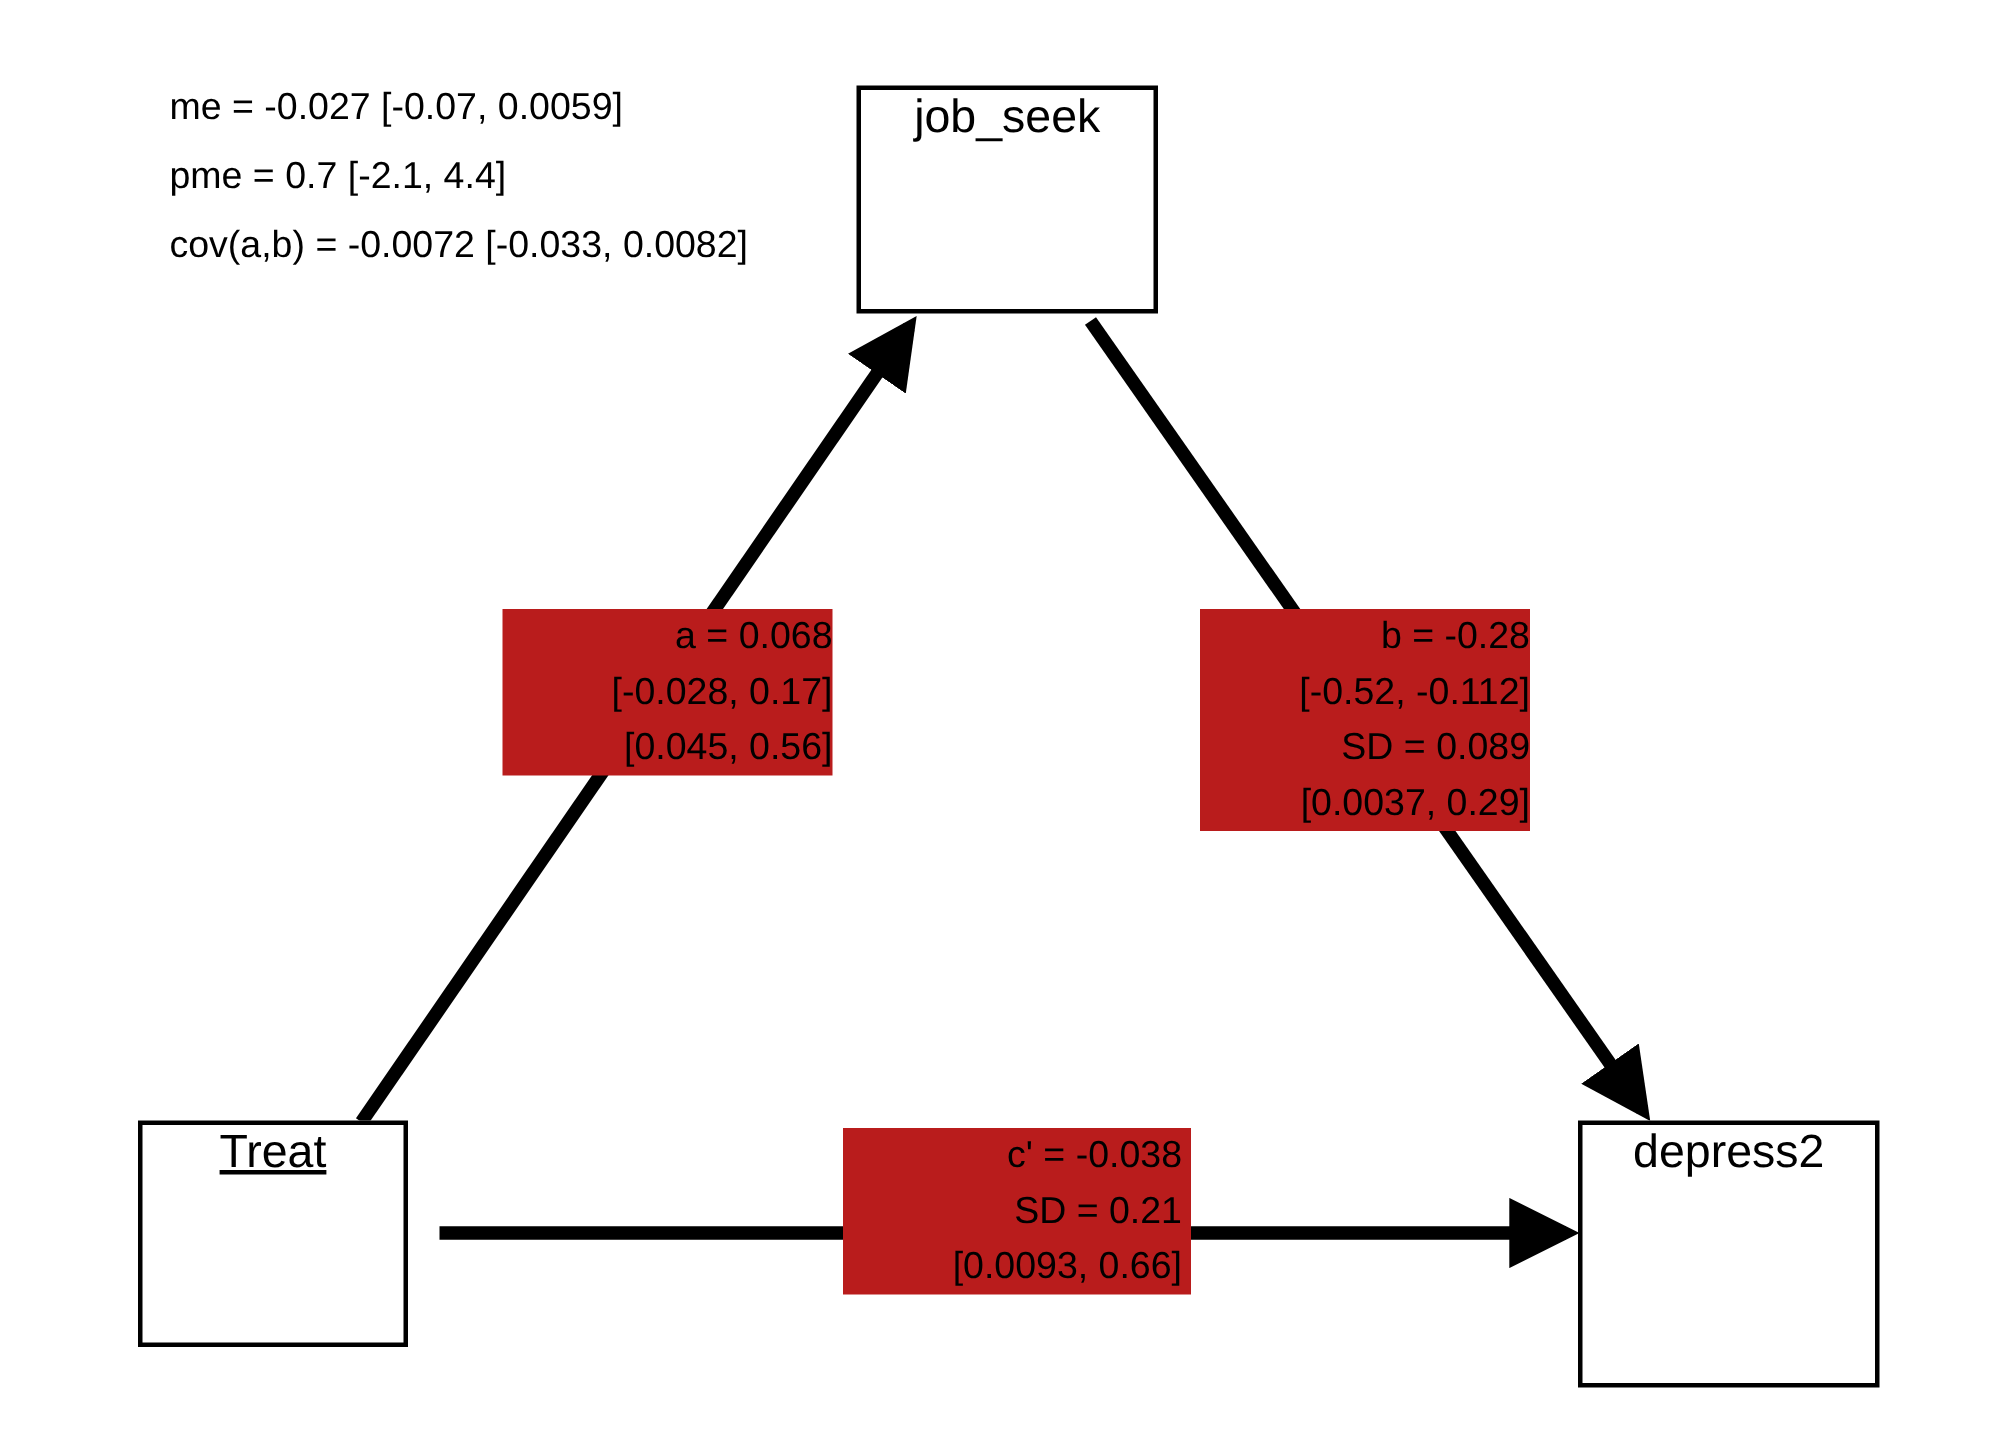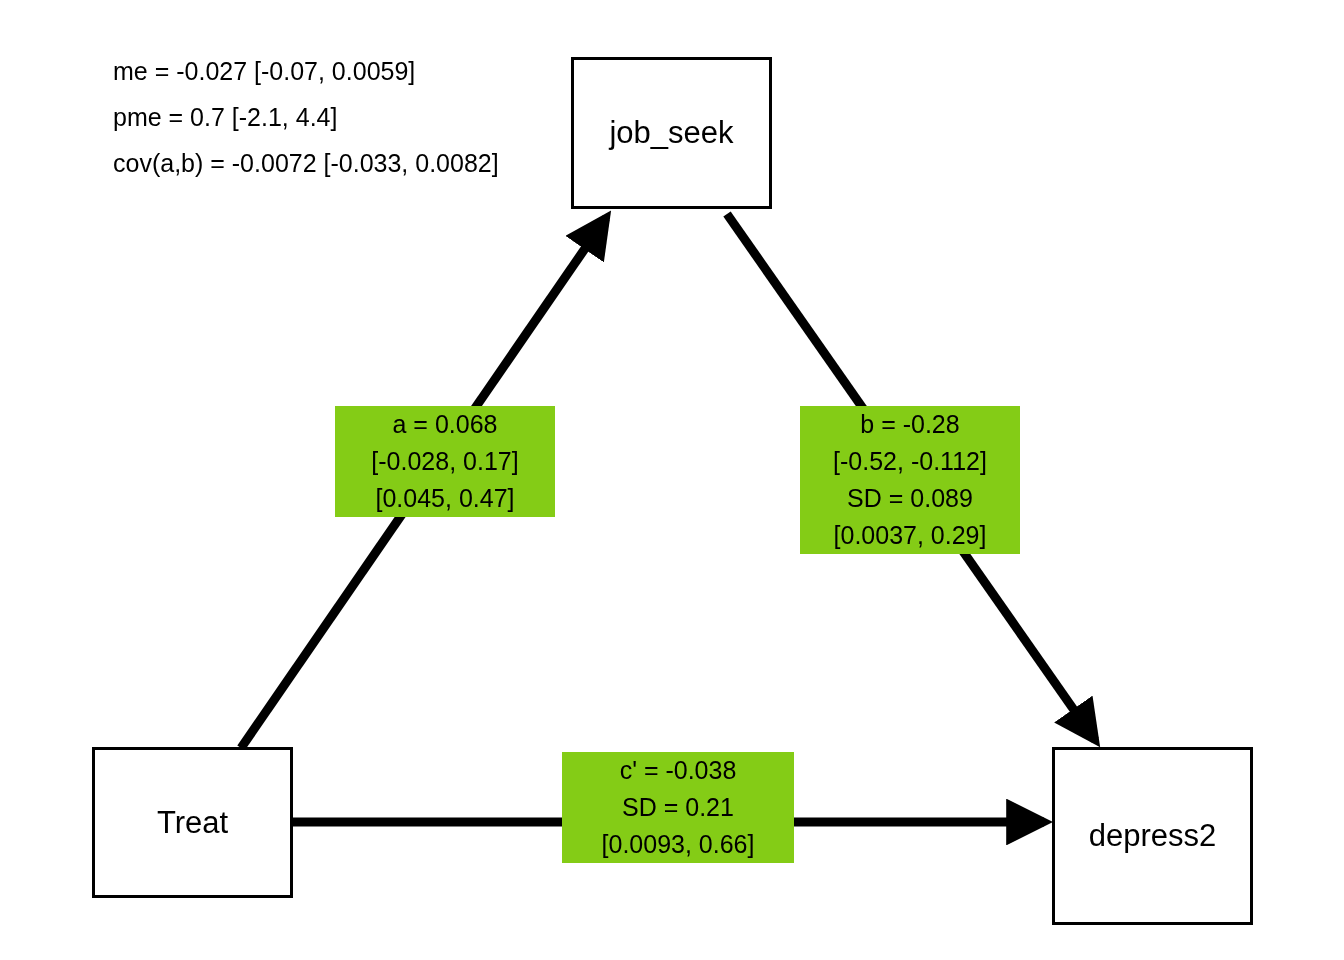--- a/index.html
+++ b/index.html
@@ -32,50 +32,50 @@
     color: #000000;
   }
 
   
   .var-box {
     position: absolute;
     box-sizing: border-box;
     border: 3px solid #000000;
     background: #ffffff;
     display: flex;
-    align-items: center;
+    align-items: flex-start;
     justify-content: center;
     z-index: 5;
   }
   .var-box .var-label {
     font-size: 31px;
     color: #000000;
     white-space: nowrap;
   }
 
   #box-job-seek { left: 571px; top: 57px;  width: 201px; height: 152px; }
-  #box-treat    { left: 92px;  top: 747px; width: 201px; height: 151px; }
+  #box-treat    { left: 92px;  top: 747px; width: 180px; height: 151px; text-decoration: underline; }
   #box-depress2 { left: 1052px;top: 747px; width: 201px; height: 178px; }
 
   
   #edge-layer {
     position: absolute;
     left: 0;
     top: 0;
     width: 1344px;
     height: 960px;
     z-index: 1;
   }
 
   
   .path-label {
     position: absolute;
-    text-align: center;
+    text-align: right;
     z-index: 6;
-    background: #84cc16;
+    background: #b91c1c;
   }
   .path-label .lbl-line {
     font-size: 25px;
     line-height: 37px;
     white-space: nowrap;
     color: #000000;
   }
 
   #label-a      { left: 335px; top: 406px; width: 220px; }
   #label-b      { left: 800px; top: 406px; width: 220px; }
@@ -115,21 +115,21 @@
     <span class="var-label">Treat</span>
   </div>
 
   <div class="var-box" id="box-depress2">
     <span class="var-label">depress2</span>
   </div>
 
   <div class="path-label" id="label-a">
     <div class="lbl-line">a = 0.068</div>
     <div class="lbl-line">[-0.028, 0.17]</div>
-    <div class="lbl-line">[0.045, 0.47]</div>
+    <div class="lbl-line">[0.045, 0.56]</div>
   </div>
 
   <div class="path-label" id="label-b">
     <div class="lbl-line">b = -0.28</div>
     <div class="lbl-line">[-0.52, -0.112]</div>
     <div class="lbl-line">SD = 0.089</div>
     <div class="lbl-line">[0.0037, 0.29]</div>
   </div>
 
   <div class="path-label" id="label-cprime">

